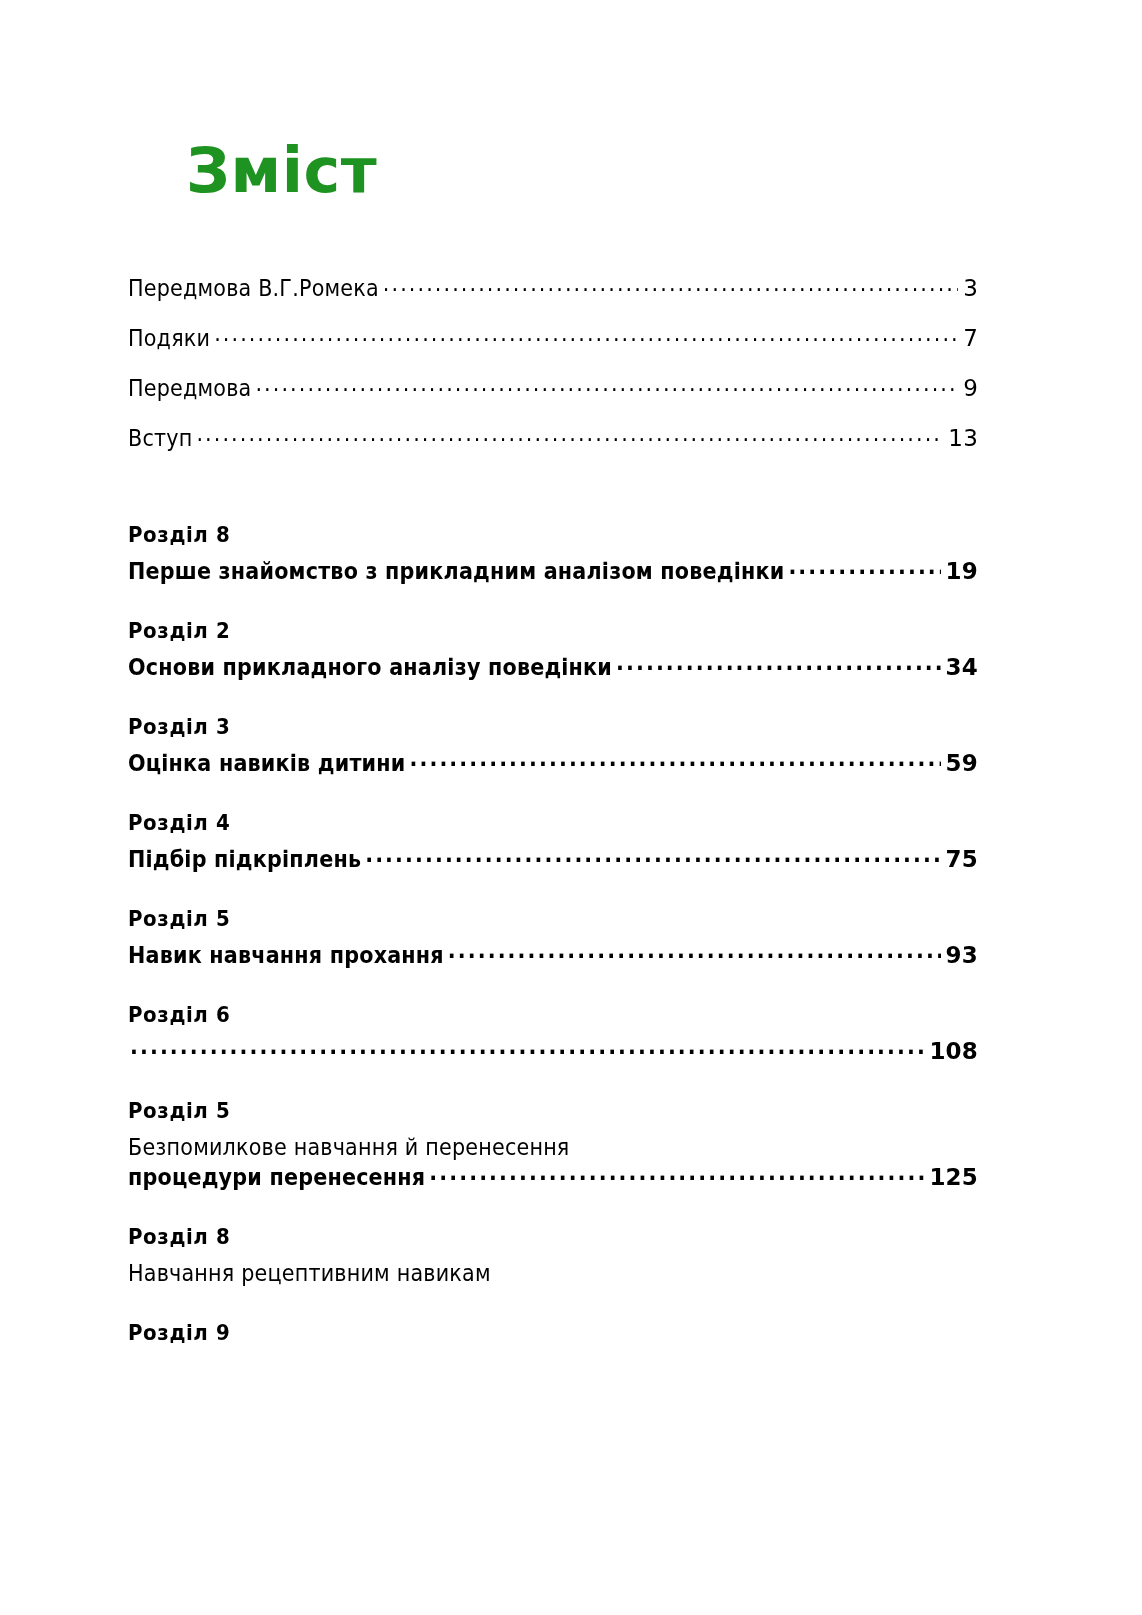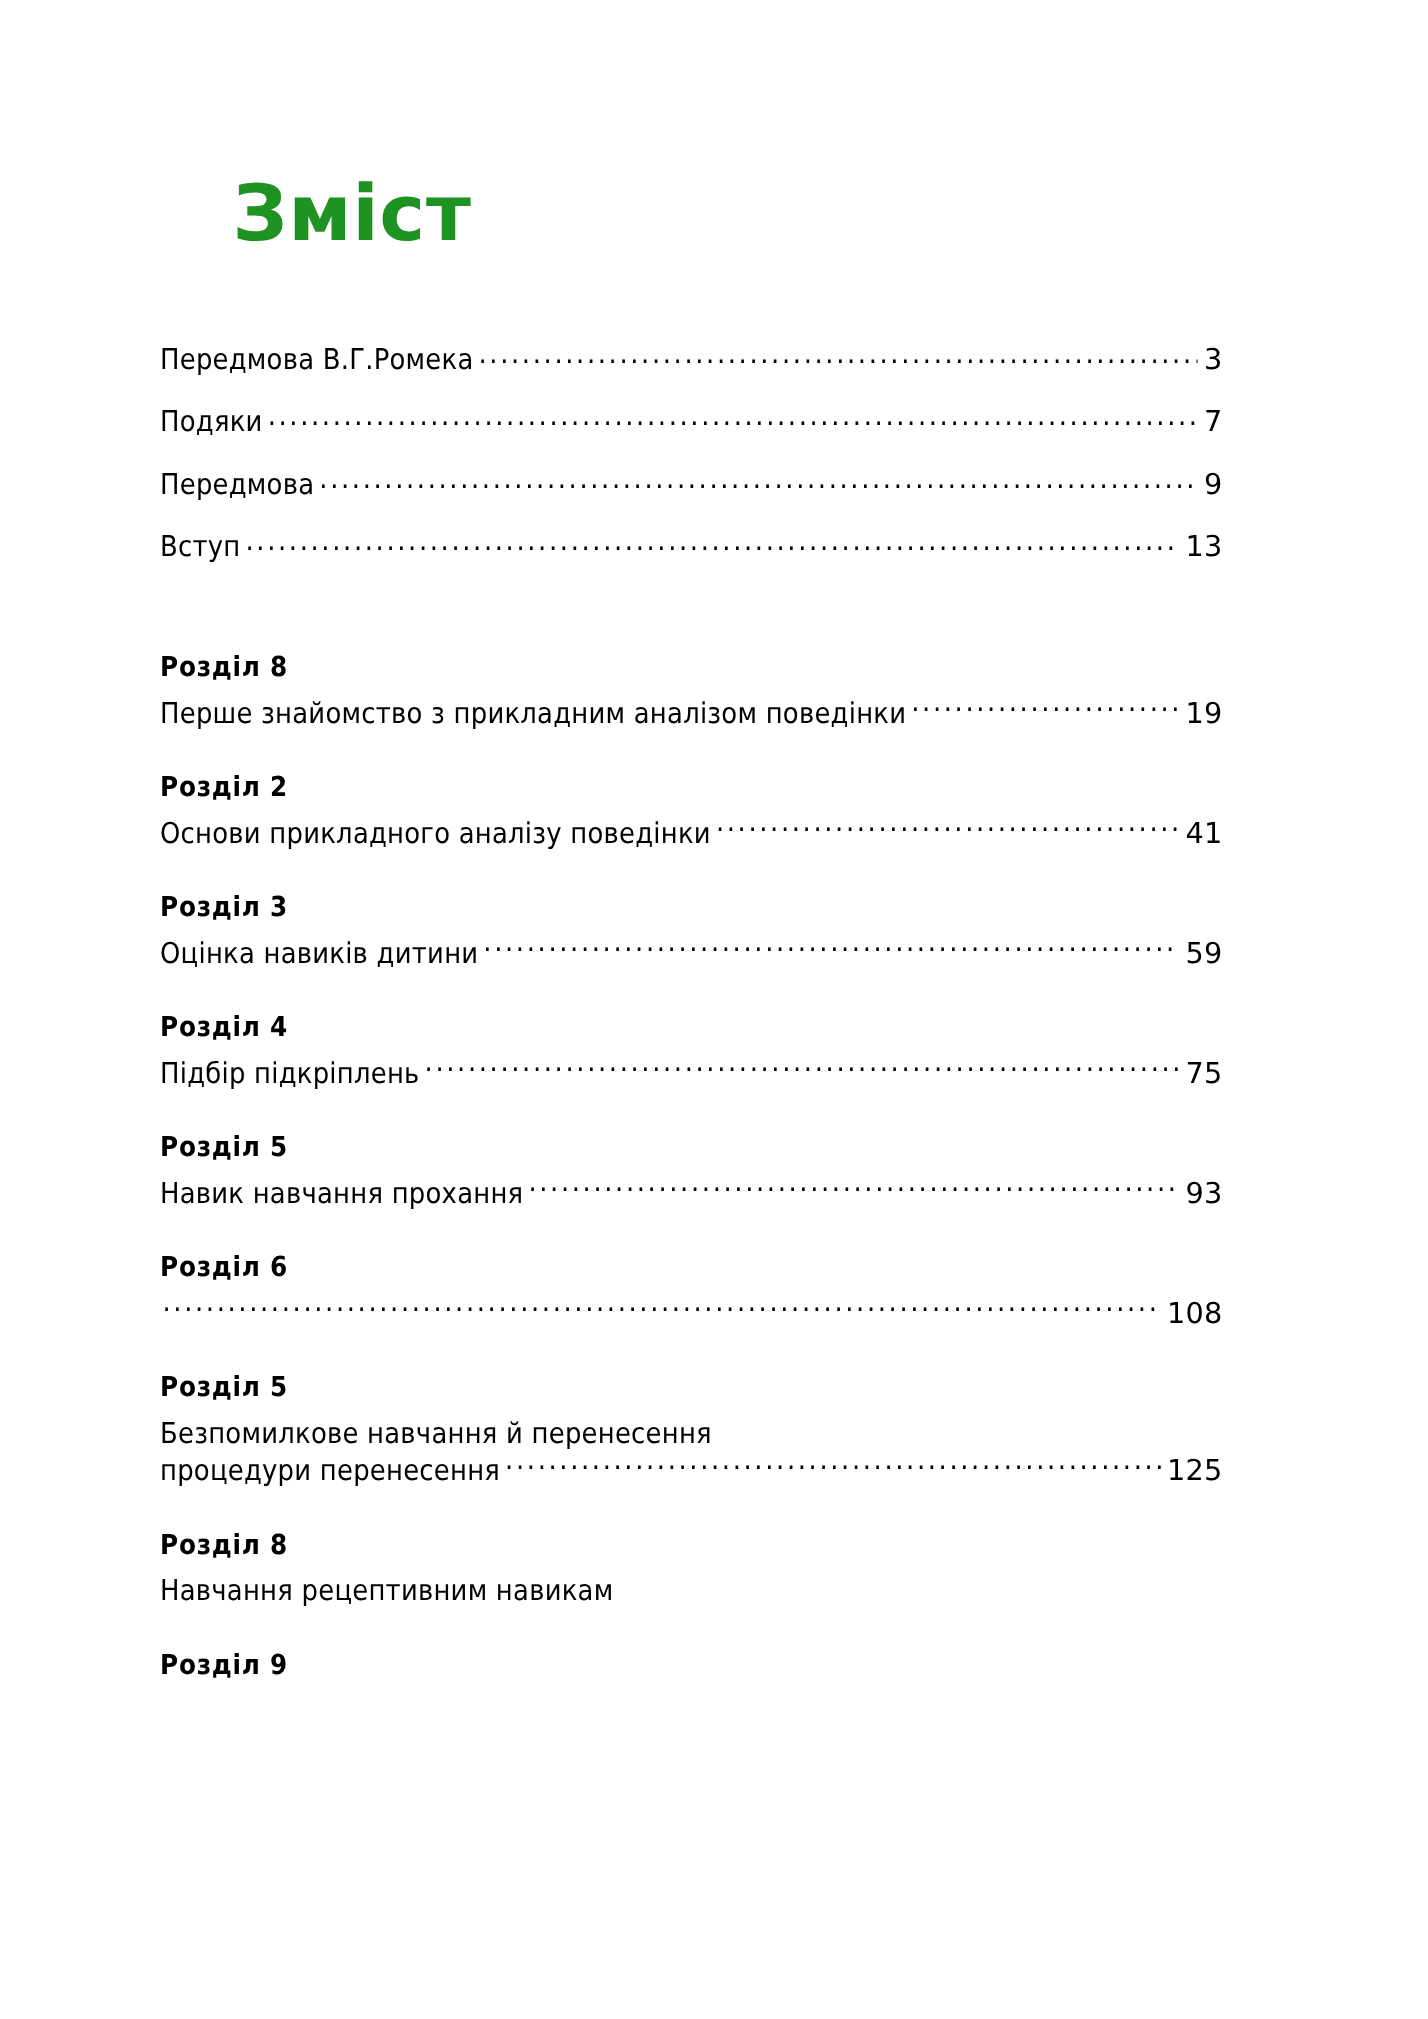--- a/index.html
+++ b/index.html
@@ -108,26 +108,27 @@
   .chapter-number {
     font-size: 22px;
     font-weight: 700;
     line-height: 30px;
     letter-spacing: 0.6px;
     margin-bottom: 6px;
     white-space: nowrap;
   }
   .chapter-title-line {
     display: flex;
-    align-items: flex-start;
+    align-items: center;
     width: 100%;
     font-size: 23px;
     line-height: 30px;
     letter-spacing: 0.2px;
     white-space: nowrap;
+    font-weight: bold;
   }
   .chapter-title-plain {
     font-size: 23px;
     line-height: 30px;
     letter-spacing: 0.2px;
     white-space: nowrap;
   }
 </style>
 </head>
 <body>
@@ -168,21 +169,21 @@
             <span class="entry-label">Перше знайомство з прикладним аналізом поведінки</span>
             <span class="leader"></span>
             <span class="entry-page">19</span>
           </div>
         </div>
         <div class="chapter">
           <div class="chapter-number">Розділ 2</div>
           <div class="chapter-title-line">
             <span class="entry-label">Основи прикладного аналізу поведінки</span>
             <span class="leader"></span>
-            <span class="entry-page">41</span>
+            <span class="entry-page">34</span>
           </div>
         </div>
         <div class="chapter">
           <div class="chapter-number">Розділ 3</div>
           <div class="chapter-title-line">
             <span class="entry-label">Оцінка навиків дитини</span>
             <span class="leader"></span>
             <span class="entry-page">59</span>
           </div>
         </div>

